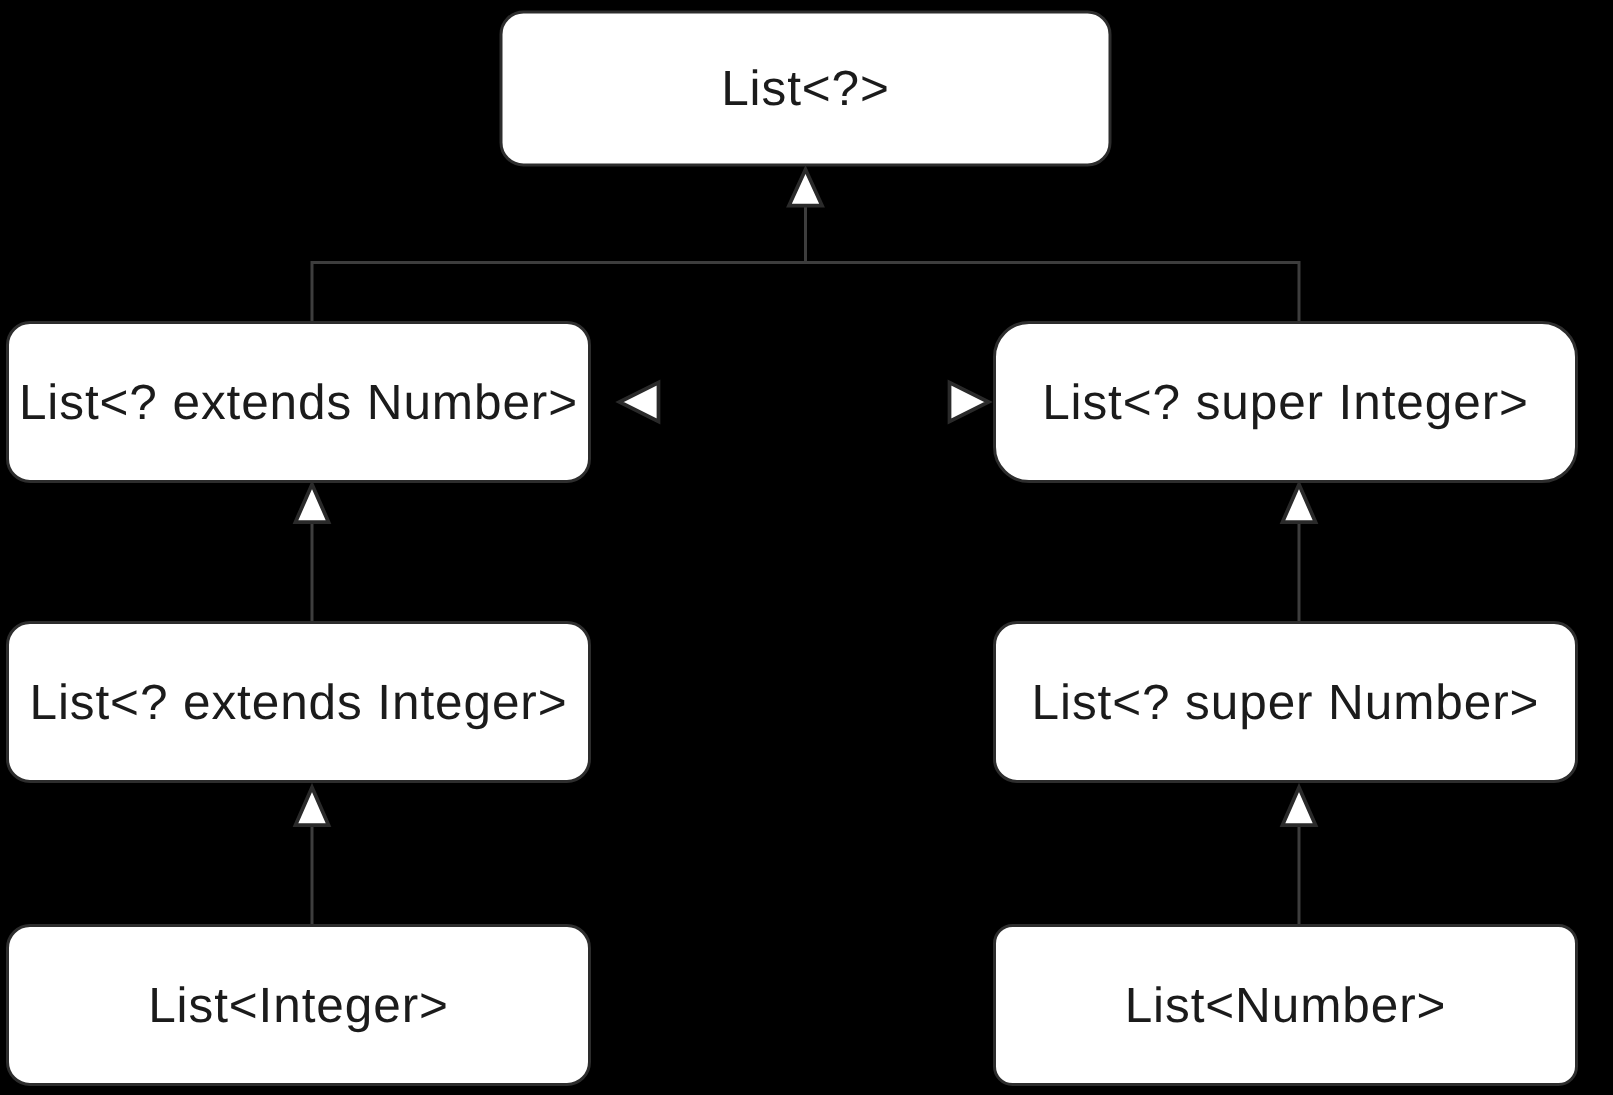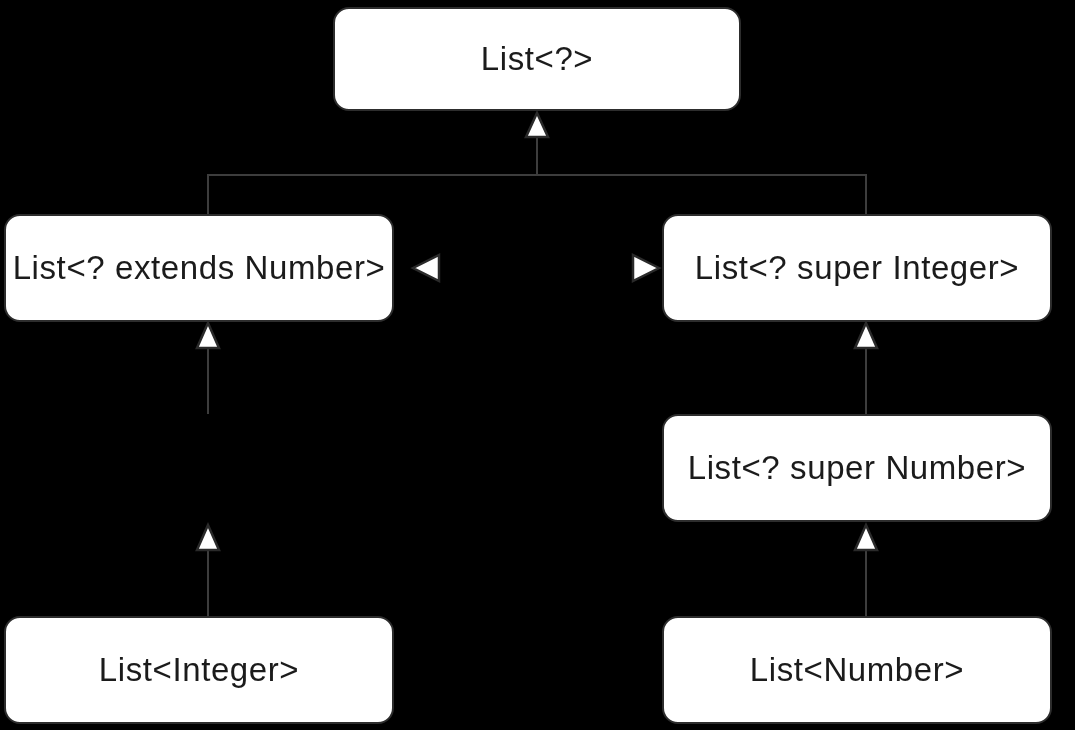--- a/index.html
+++ b/index.html
@@ -47,25 +47,25 @@
     justify-content: center;
   }
   .node-label {
     color: #1b1b1b;
     font-size: 33px;
     letter-spacing: 0.6px;
     white-space: nowrap;
   }
   .node-top        { left: 333px; top: 7px;   width: 408px; height: 104px; }
   .node-mid-left   { left: 4px;   top: 214px; }
-  .node-mid-right  { left: 662px; top: 214px; }
+  .node-mid-right  { left: 662px; top: 214px; border-radius: 24px; }
   .node-low-left   { left: 4px;   top: 414px; }
   .node-low-right  { left: 662px; top: 414px; }
   .node-bot-left   { left: 4px;   top: 616px; }
-  .node-bot-right  { left: 662px; top: 616px; }
+  .node-bot-right  { left: 662px; top: 616px; border-radius: 13px; }
 </style>
 </head>
 <body>
 
 <div class="canvas">
 
   <svg class="edges-layer" viewBox="0 0 1075 730">
 
     <path class="edge-line" d="M208 214 V175 H866 V214"></path>
     <path class="edge-line" d="M537 175 V136"></path>
@@ -92,20 +92,23 @@
   </div>
 
   <div class="node node-mid-left">
     <span class="node-label">List&lt;? extends Number&gt;</span>
   </div>
 
   <div class="node node-mid-right">
     <span class="node-label">List&lt;? super Integer&gt;</span>
   </div>
 
+  <div class="node node-low-left">
+    <span class="node-label">List&lt;? extends Integer&gt;</span>
+  </div>
 
   <div class="node node-bot-left">
     <span class="node-label">List&lt;Integer&gt;</span>
   </div>
 
   <div class="node node-low-right">
     <span class="node-label">List&lt;? super Number&gt;</span>
   </div>
 
   <div class="node node-bot-right">

